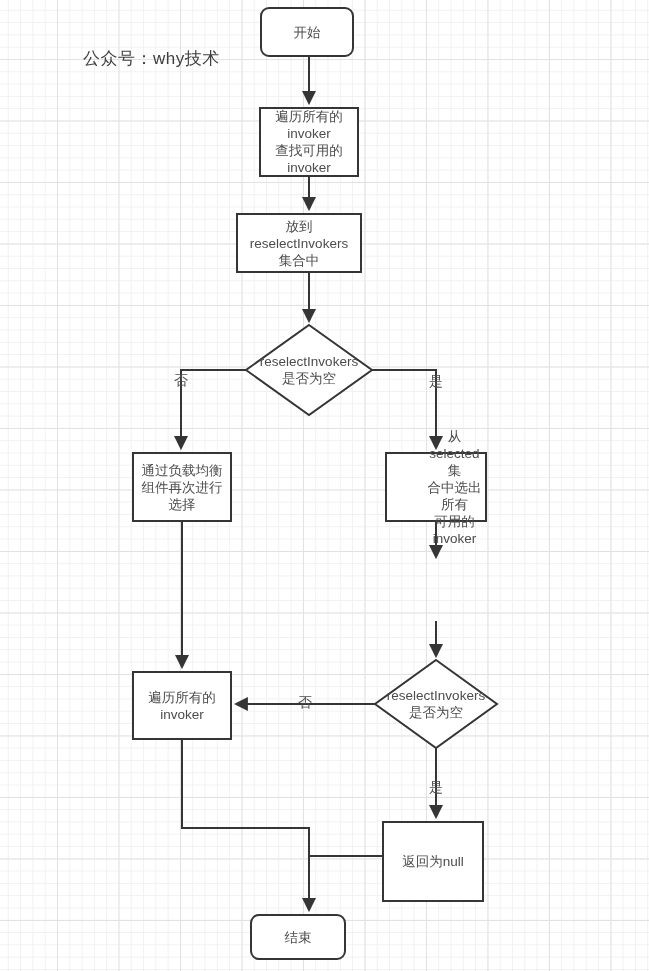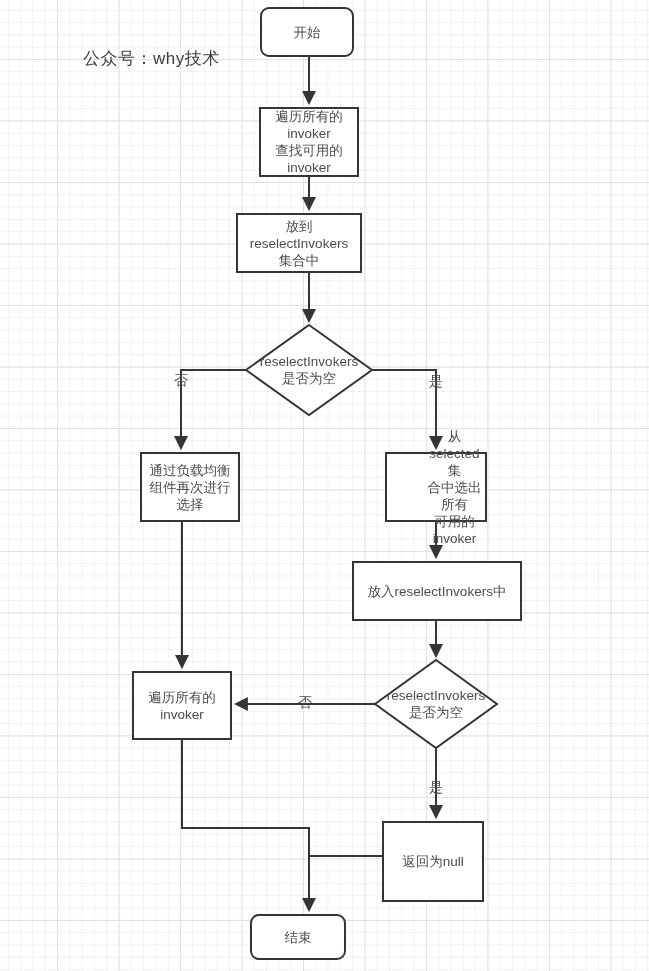--- a/index.html
+++ b/index.html
@@ -103,30 +103,29 @@
 查找可用的
 invoker</div>
 
   <div class="node rounded-sm" style="left:236px;top:213px;width:126px;height:60px;">放到
 reselectInvokers
 集合中</div>
 
   <div class="diamond-label" style="left:247px;top:353px;width:124px;">reselectInvokers
 是否为空</div>
 
-  <div class="node" style="left:140px;top:452px;width:100px;height:70px;">通过负载均衡
+  <div class="node" style="left:132px;top:452px;width:100px;height:70px;">通过负载均衡
 组件再次进行
 选择</div>
 
   <div class="node" style="left:385px;top:452px;width:102px;height:70px;padding-left:37px;">从selected集
 合中选出所有
 可用的
 invoker</div>
 
-  <div class="node" style="left:352px;top:561px;width:170px;height:60px;">放入reselectInvokers中</div>
 
   <div class="diamond-label" style="left:374px;top:687px;width:124px;">reselectInvokers
 是否为空</div>
 
   <div class="node" style="left:132px;top:671px;width:100px;height:69px;">遍历所有的
 invoker</div>
 
   <div class="node" style="left:382px;top:821px;width:102px;height:81px;">返回为null</div>
 
   <div class="node terminator" style="left:250px;top:914px;width:96px;height:46px;">结束</div>

